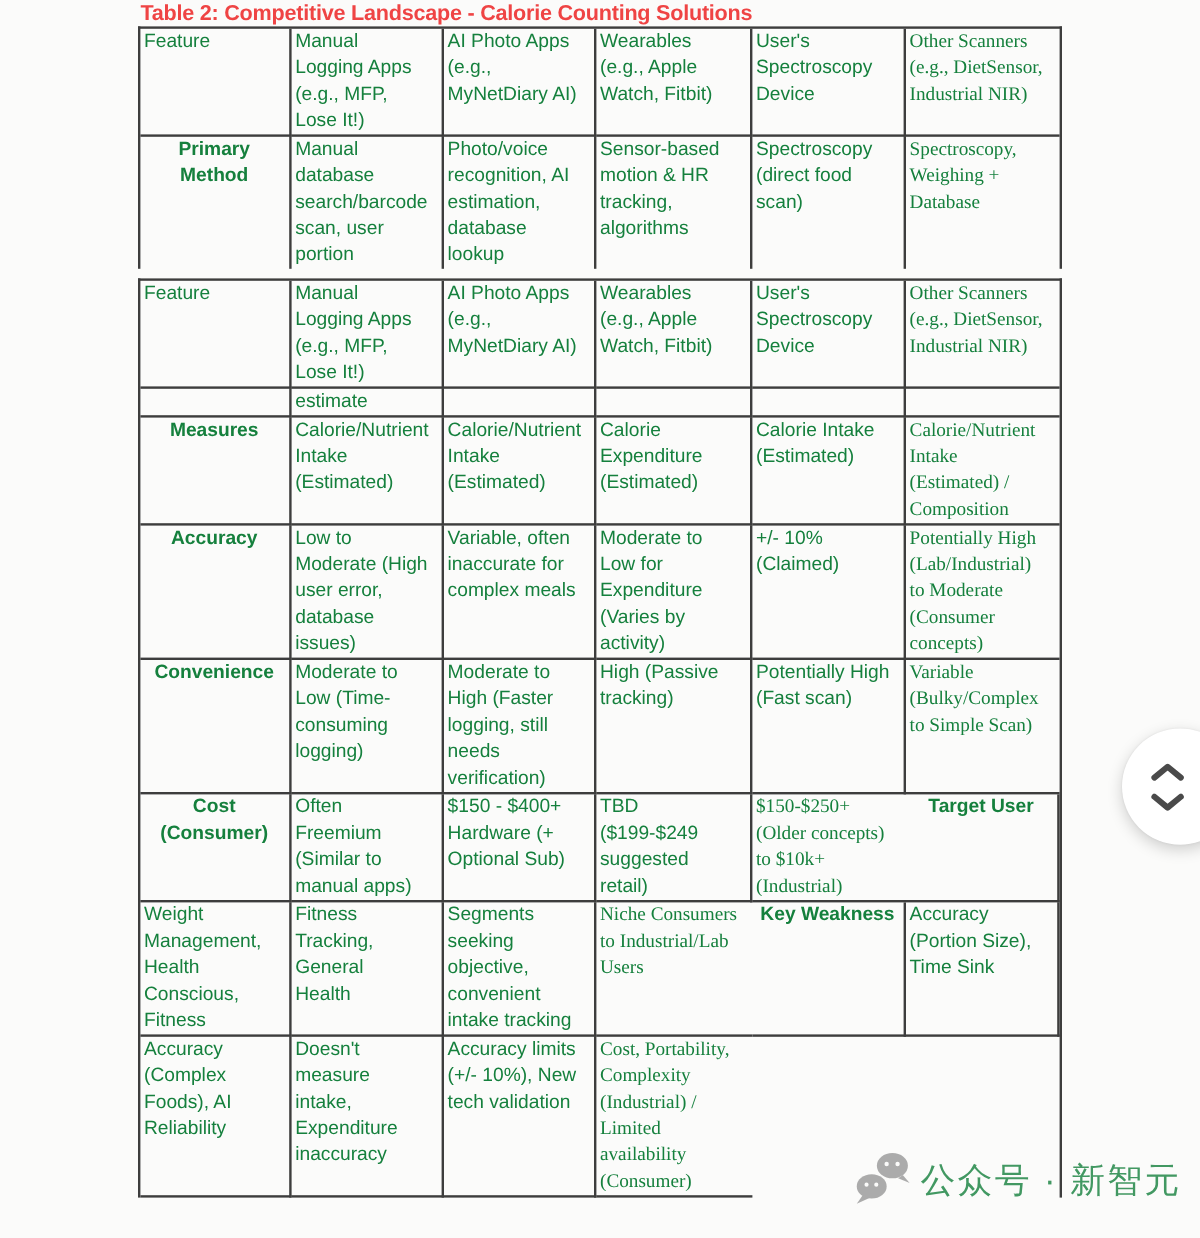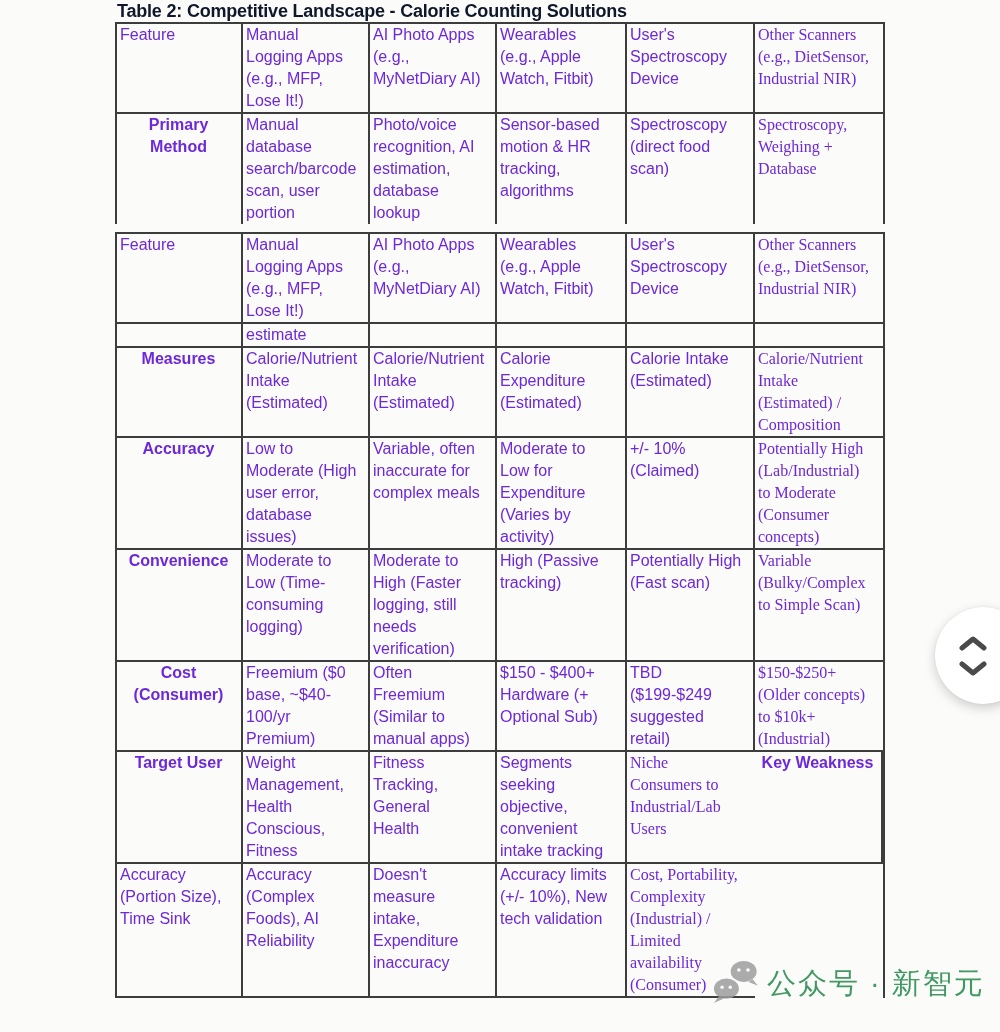--- a/index.html
+++ b/index.html
@@ -8,21 +8,21 @@
     font-family: "Liberation Sans", "DejaVu Sans", sans-serif;
     background:#fbfbfa;
     position:relative;
     overflow:hidden;
     color:#1d1d1d;
   }
   .page { position:absolute; inset:0; overflow:hidden; }
 
   .doc { position:absolute; left:115px; top:2px; width:772px; }
   .title {
-    font-size:18px; font-weight:bold; color:#0f172a;
+    font-size:18px; font-weight:bold; color:#ef4444;
     line-height:18px; margin-left:2px; margin-bottom:0;
     white-space:nowrap; letter-spacing:-0.2px;
   }
 
   .tbl {
     display:grid;
     grid-template-columns:126px 127px 127px 130px 128px 128px;
     width:770px;
     border:2px solid #3d3d3d;
     border-bottom:none;
@@ -33,21 +33,21 @@
 
   .cell {
     border-right:2px solid #3d3d3d;
     border-bottom:2px solid #3d3d3d;
     font-size:16px;
     line-height:22px;
     min-height:22px;
     padding:0 9px 0 3px;
     overflow-wrap:break-word;
     word-wrap:break-word;
-    color:#6d28d9;
+    color:#15803d;
   }
   .cell.c1 { padding-right:4px; }
   .cell.c4 { padding-right:22px; }
   .cell.c5 { padding-right:9px; }
   .cell.c6 { border-right:none; padding-right:11px;font-family:Liberation Serif, serif; }
   .t1 .cell:nth-last-child(-n+6) { border-bottom:none; }
   .lbl { font-weight:bold;text-align:center; }
 
   
   .fab {
@@ -128,21 +128,20 @@
       <div class="cell c6">Potentially High (Lab/Industrial) to Moderate (Consumer concepts)</div>
 
       <div class="cell c1 lbl">Convenience</div>
       <div class="cell c2">Moderate to Low (Time-consuming logging)</div>
       <div class="cell c3">Moderate to High (Faster logging, still needs verification)</div>
       <div class="cell c4">High (Passive tracking)</div>
       <div class="cell c5">Potentially High (Fast scan)</div>
       <div class="cell c6">Variable (Bulky/Complex to Simple Scan)</div>
 
       <div class="cell c1 lbl">Cost (Consumer)</div>
-      <div class="cell c2">Freemium ($0 base, ~$40-100/yr Premium)</div>
       <div class="cell c3">Often Freemium (Similar to manual apps)</div>
       <div class="cell c4">$150 - $400+ Hardware (+ Optional Sub)</div>
       <div class="cell c5">TBD ($199-$249 suggested retail)</div>
       <div class="cell c6">$150-$250+ (Older concepts) to $10k+ (Industrial)</div>
 
       <div class="cell c1 lbl">Target User</div>
       <div class="cell c2">Weight Management, Health Conscious, Fitness</div>
       <div class="cell c4">Fitness Tracking, General Health</div>
       <div class="cell c5">Segments seeking objective, convenient intake tracking</div>
       <div class="cell c6">Niche Consumers to Industrial/Lab Users</div>

